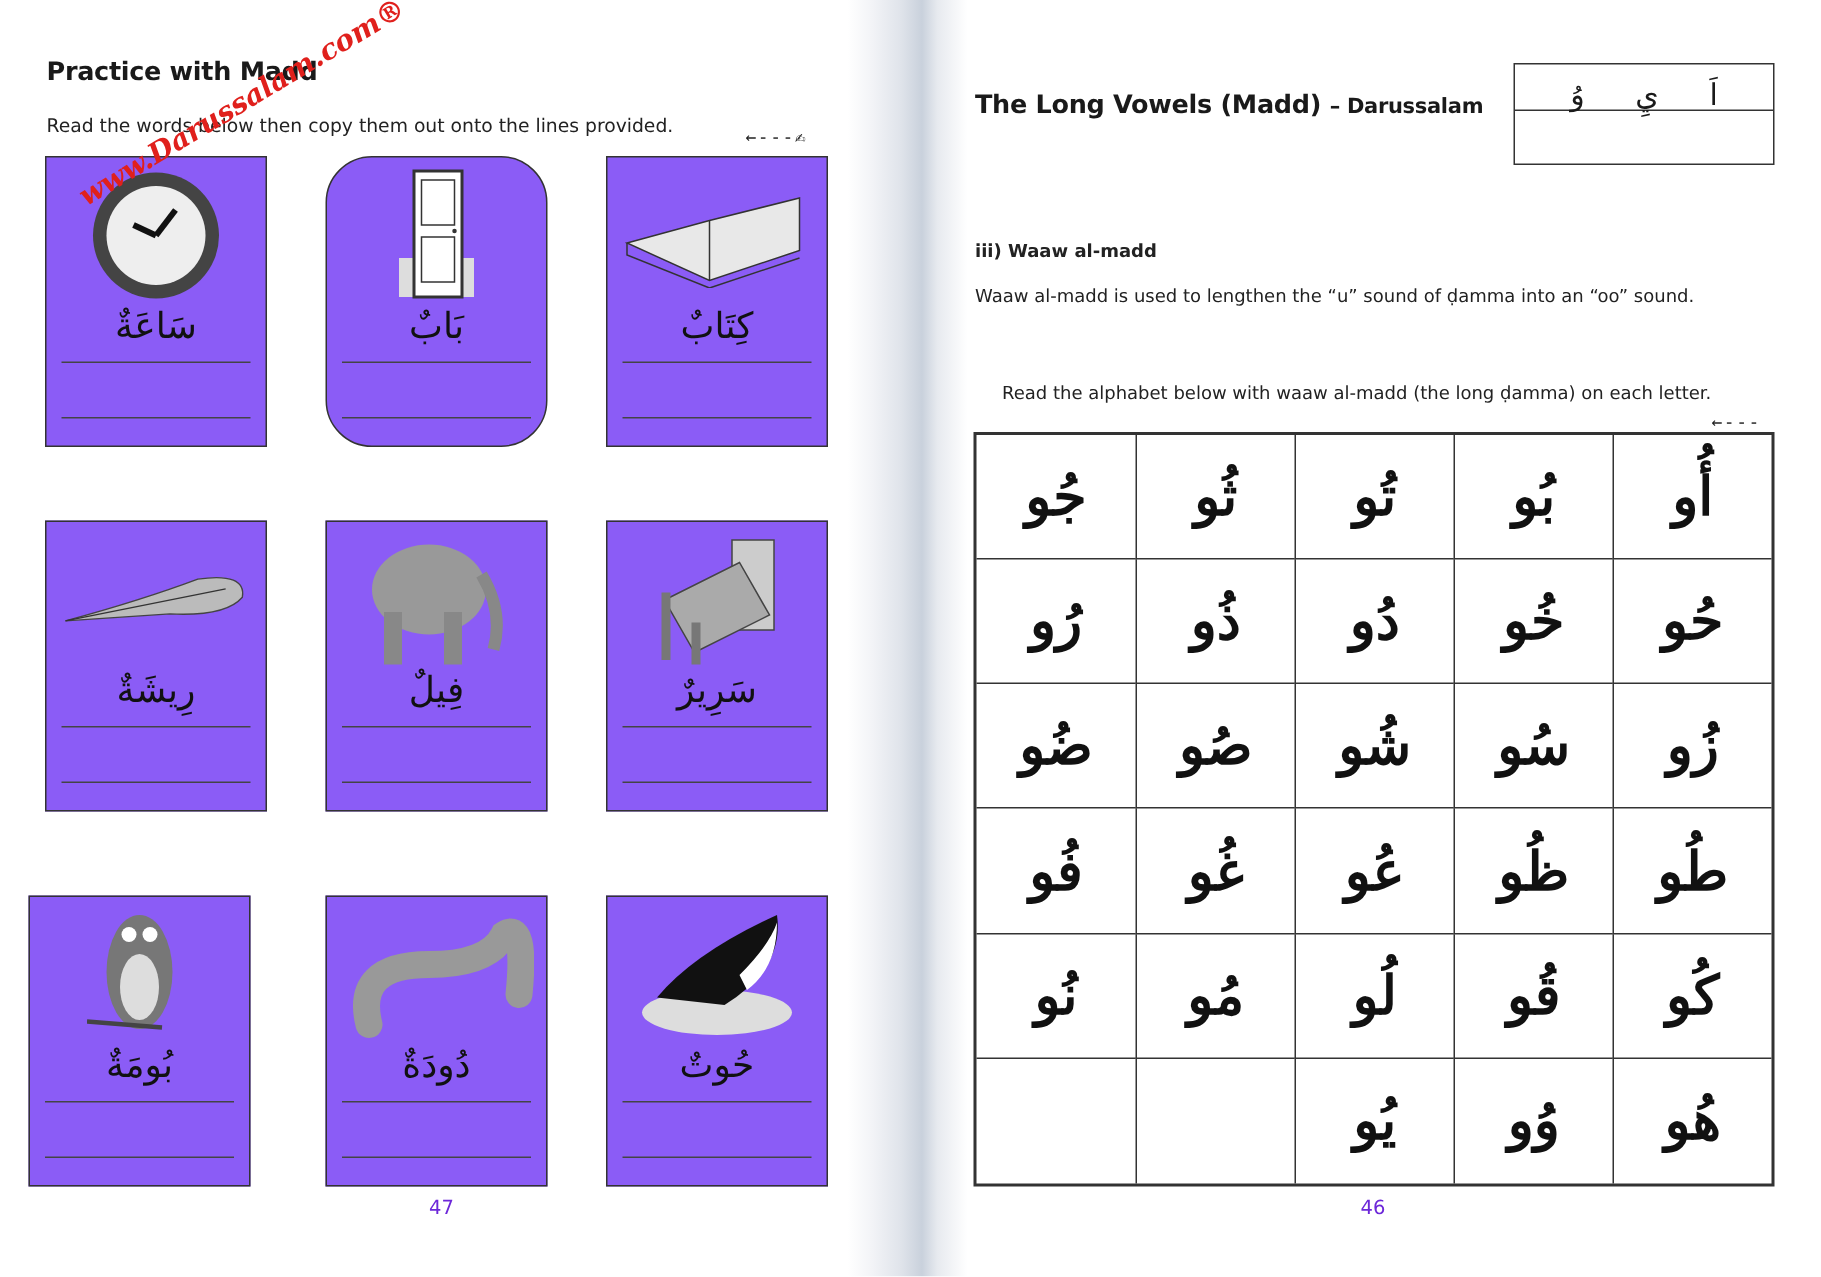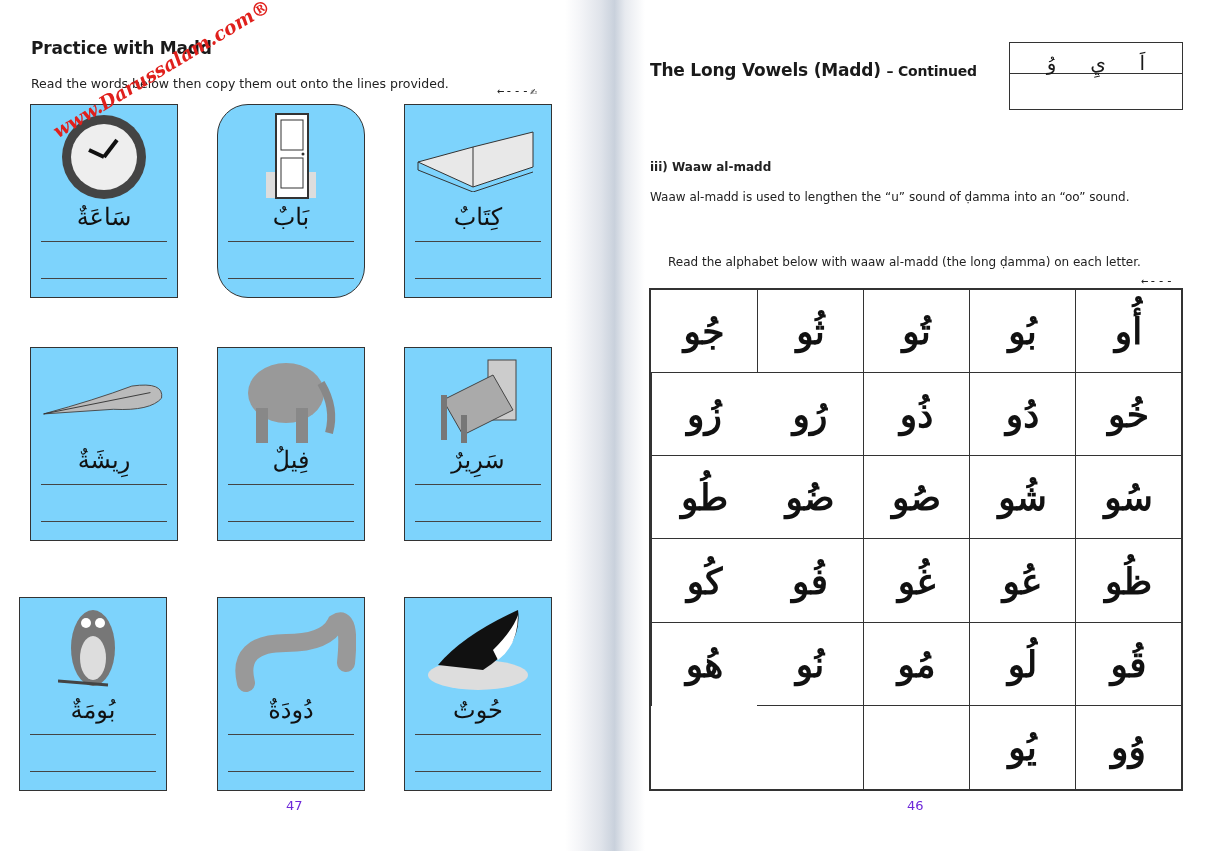--- a/index.html
+++ b/index.html
@@ -10,21 +10,21 @@
   .gutter { position:absolute; left:565px; top:0; width:80px; height:851px;
     background:linear-gradient(to right, #ffffff 0%, #f3f4f7 20%, #dfe3ea 45%, #c9d1dc 62%, #e7eaef 75%, #ffffff 100%); }
 
   .title { position:absolute; font-weight:bold; font-size:17px; letter-spacing:-0.2px; }
   .subtitle-small { font-size:14px; font-weight:bold; }
   .instr { position:absolute; font-size:12.5px; color:#222; }
 
   .arrow { position:absolute; font-size:12px; letter-spacing:1px; color:#222; font-family:"DejaVu Sans Mono", monospace; }
 
   
-  .card { position:absolute; width:146px; height:192px; border:1.5px solid #333; background:#7dd3fc; }
+  .card { position:absolute; width:146px; height:192px; border:1.5px solid #333; background:#8b5cf6; }
   .card .pic { position:absolute; left:8px; right:8px; top:6px; height:92px; display:flex; align-items:center; justify-content:center; }
   .card .word { position:absolute; left:0; right:0; top:98px; text-align:center; font-family:"DejaVu Serif", serif; font-size:24px; direction:rtl; color:#111; }
   .card .line1 { position:absolute; left:10px; right:10px; top:136px; border-top:1.5px solid #444; }
   .card .line2 { position:absolute; left:10px; right:10px; top:173px; border-top:1.5px solid #444; }
 
   .pagenum { position:absolute; font-size:13px; color:#6d28d9; }
 
   .watermark { position:absolute; left:60px; top:120px; color:#e0201c; font-family:"DejaVu Serif", serif; font-style:italic; font-weight:bold; font-size:19px; transform:rotate(-31deg); transform-origin:left bottom; white-space:nowrap; }
 
   
@@ -161,21 +161,21 @@
       <div class="line1"></div>
       <div class="line2"></div>
     </div>
   </div>
 
 <div class="watermark">www.Darussalam.com®</div>
 <div class="pagenum" style="left:286px; top:798px;">47</div>
 
 <div class="title" style="left:650px; top:60px;">
   <span>The Long Vowels (Madd)</span>
-  <span class="subtitle-small">– Continued</span>
+  <span class="subtitle-small">– Darussalam</span>
 </div>
 
 <div class="madd-box">
   <div class="mid"></div>
   <div class="letters">
     <span>اَ</span>
     <span>يِ</span>
     <span>وُ</span>
   </div>
 </div>
@@ -184,20 +184,21 @@
 <div class="instr" style="left:650px; top:190px; font-size:12px;">Waaw al-madd is used to lengthen the “u” sound of ḍamma into an “oo” sound.</div>
 <div class="instr" style="left:668px; top:255px; font-size:12px;">Read the alphabet below with waaw al-madd (the long ḍamma) on each letter.</div>
 <div class="arrow" style="left:1141px; top:274px;">←---</div>
 
 <div class="grid" id="grid">
     <div class="cell">أُو</div>
     <div class="cell">بُو</div>
     <div class="cell">تُو</div>
     <div class="cell">ثُو</div>
     <div class="cell lastcol">جُو</div>
+    <div class="cell">حُو</div>
     <div class="cell">خُو</div>
     <div class="cell">دُو</div>
     <div class="cell">ذُو</div>
     <div class="cell lastcol">رُو</div>
     <div class="cell">زُو</div>
     <div class="cell">سُو</div>
     <div class="cell">شُو</div>
     <div class="cell">صُو</div>
     <div class="cell lastcol">ضُو</div>
     <div class="cell">طُو</div>

